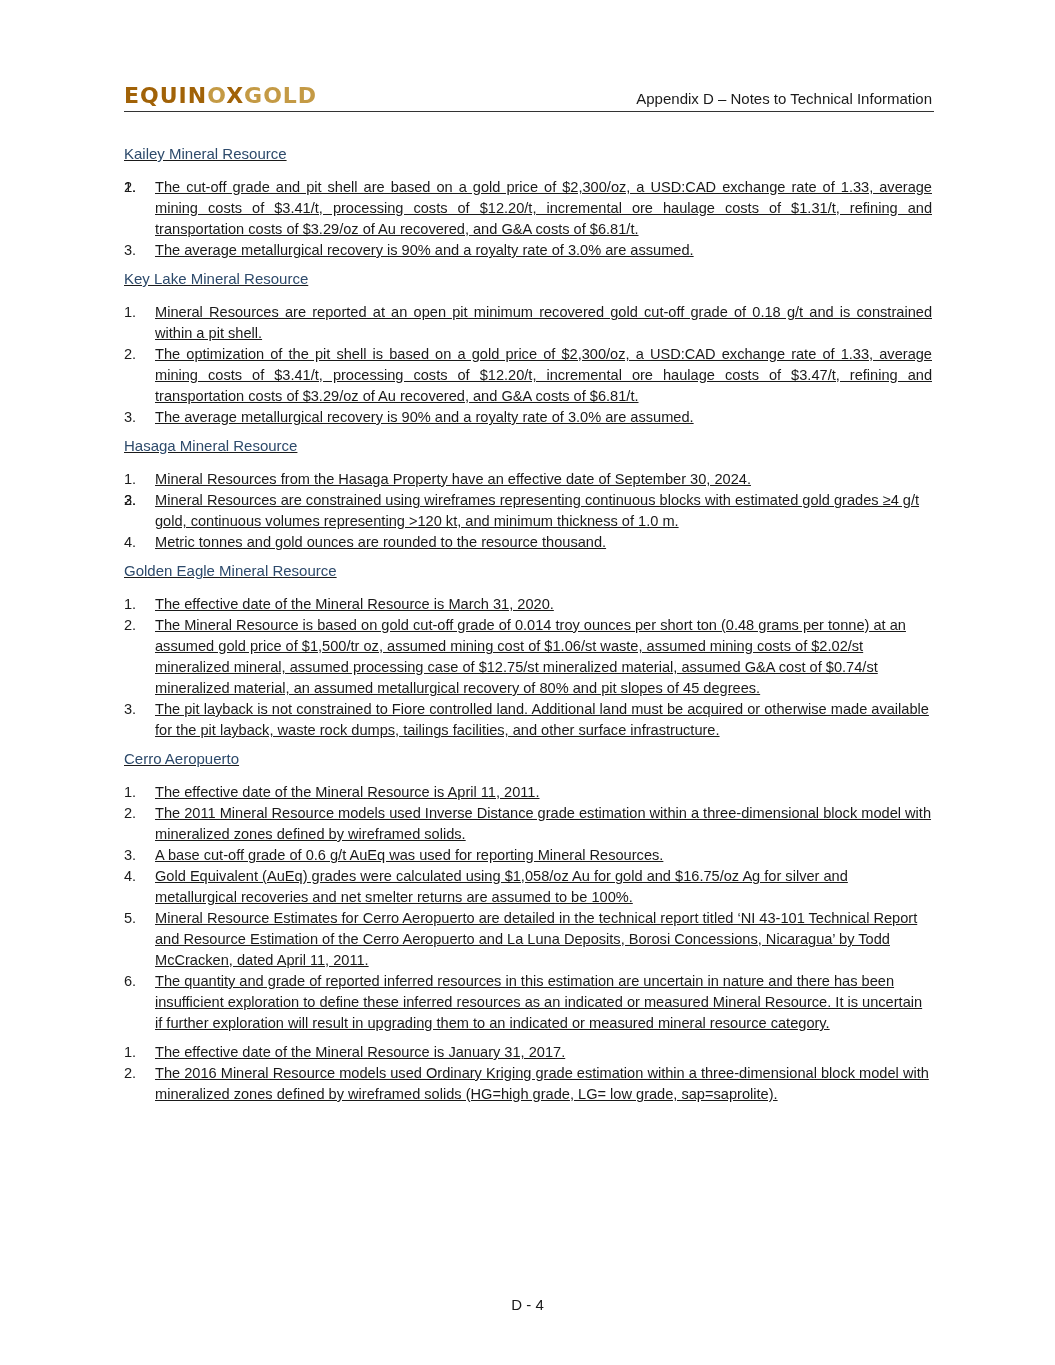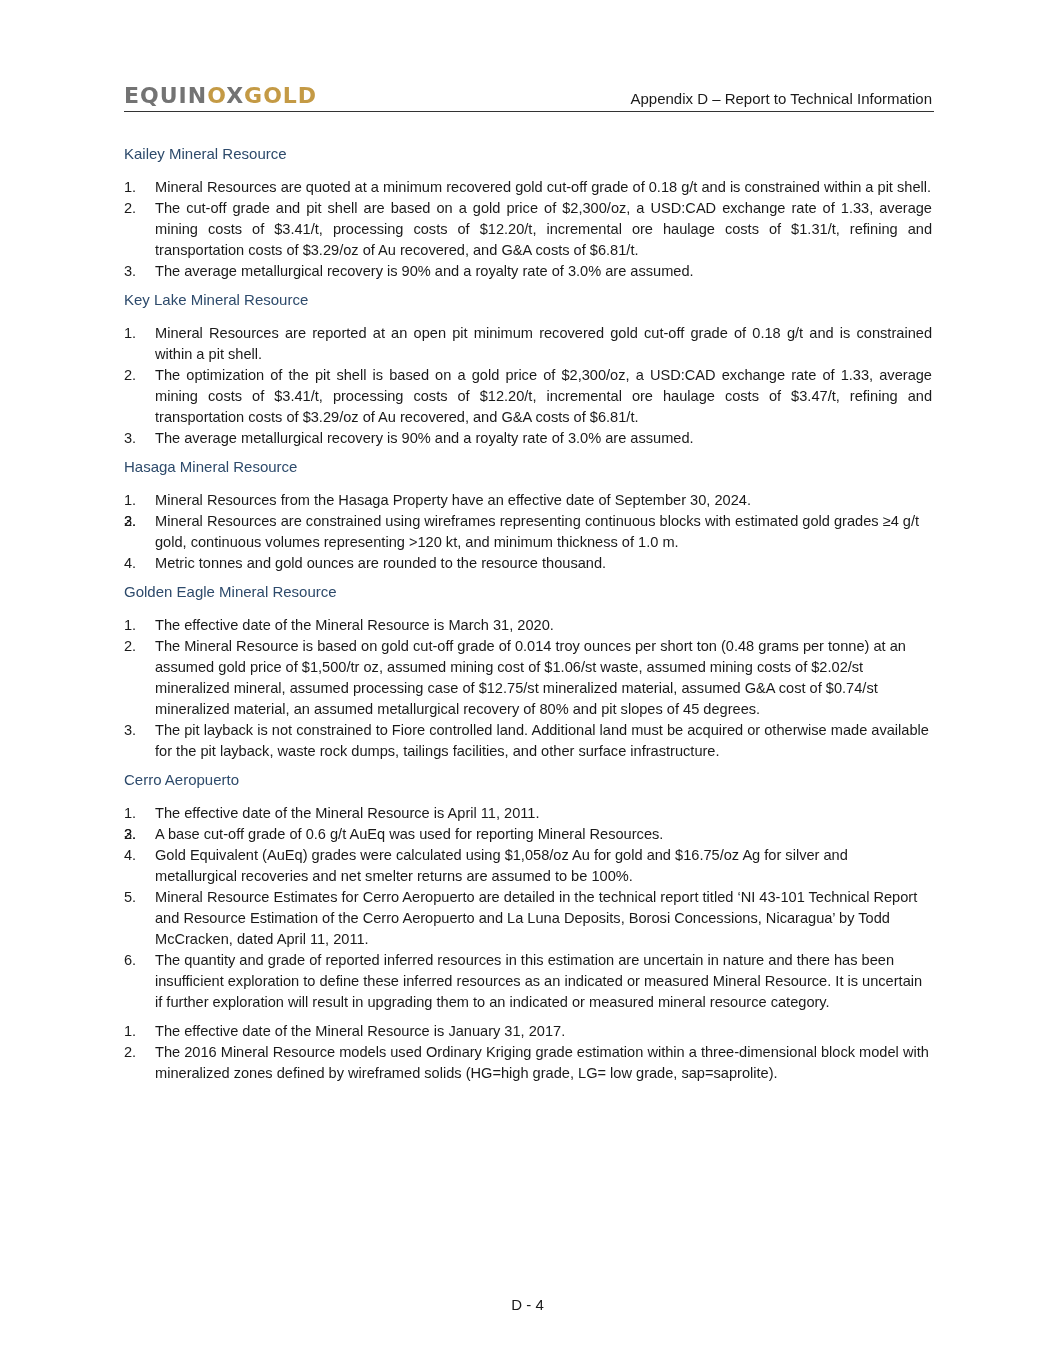--- a/index.html
+++ b/index.html
@@ -2,47 +2,47 @@
 <html><head>
 <meta charset="utf-8">
 <style>
   html, body { margin: 0; padding: 0; background: #ffffff; }
   body { width: 1055px; height: 1365px; position: relative; overflow: hidden;
     font-family: "Liberation Sans", "DejaVu Sans", sans-serif; color: #1a1a1a; }
   .header { position: absolute; left: 124px; top: 84px; width: 810px; height: 27px;
     border-bottom: 1px solid #333333; }
   .logo { position: absolute; left: 0; top: 0; font-family: "DejaVu Sans", sans-serif;
     font-weight: bold; font-size: 22px; letter-spacing: 1px; line-height: 24px; }
-  .logo .navy { color: #737373; }
+  .logo .navy { color: #a16207; }
   .logo .gold { color: #c49a45; }
   .header-title { position: absolute; right: 2px; top: 6px; font-size: 15px; color: #1a1a1a; }
-  .content { position: absolute; left: 124px; top: 144px; width: 808px; }
+  .content { position: absolute; left: 124px; top: 144px; width: 808px; text-decoration: underline; }
   .section-title { color: #2d4a6b; font-size: 15px; margin: 0 0 13px 0; line-height: 20px; }
   ol { list-style: none; margin: 0 0 8px 0; padding: 0; }
   li { position: relative; padding-left: 31px; font-size: 14.6px; line-height: 21px; }
   li .num { position: absolute; left: 0; top: 0; }
   li.justify { text-align: justify; }
   .footer { position: absolute; left: 0; width: 1055px; top: 1296px; text-align: center; font-size: 15px; }
 </style>
 </head>
 <body>
 
 <div class="header">
   <div class="logo">
     <span class="navy">EQUIN</span><span class="gold">O</span><span class="navy">X</span><span class="gold">GOLD</span>
   </div>
-  <div class="header-title">Appendix D – Report to Technical Information</div>
+  <div class="header-title">Appendix D – Notes to Technical Information</div>
 </div>
 
 <div class="content">
 
   <div>
     <div class="section-title">Kailey Mineral Resource</div>
     <ol>
-      <li class="justify"><span class="num">1.</span><span>Mineral Resources are quoted at a minimum recovered gold cut-off grade of 0.18 g/t and is constrained within a pit shell.</span></li>
+      <li class="justify"><span class="num">1.</span></li>
       <li class="justify"><span class="num">2.</span><span>The cut-off grade and pit shell are based on a gold price of $2,300/oz, a USD:CAD exchange rate of 1.33, average mining costs of $3.41/t, processing costs of $12.20/t, incremental ore haulage costs of $1.31/t, refining and transportation costs of $3.29/oz of Au recovered, and G&amp;A costs of $6.81/t.</span></li>
       <li><span class="num">3.</span><span>The average metallurgical recovery is 90% and a royalty rate of 3.0% are assumed.</span></li>
     </ol>
   </div>
 
   <div>
     <div class="section-title">Key Lake Mineral Resource</div>
     <ol>
       <li class="justify"><span class="num">1.</span><span>Mineral Resources are reported at an open pit minimum recovered gold cut-off grade of 0.18 g/t and is constrained within a pit shell.</span></li>
       <li class="justify"><span class="num">2.</span><span>The optimization of the pit shell is based on a gold price of $2,300/oz, a USD:CAD exchange rate of 1.33, average mining costs of $3.41/t, processing costs of $12.20/t, incremental ore haulage costs of $3.47/t, refining and transportation costs of $3.29/oz of Au recovered, and G&amp;A costs of $6.81/t.</span></li>
@@ -66,21 +66,21 @@
       <li><span class="num">1.</span><span>The effective date of the Mineral Resource is March 31, 2020.</span></li>
       <li><span class="num">2.</span><span>The Mineral Resource is based on gold cut-off grade of 0.014 troy ounces per short ton (0.48 grams per tonne) at an assumed gold price of $1,500/tr oz, assumed mining cost of $1.06/st waste, assumed mining costs of $2.02/st mineralized mineral, assumed processing case of $12.75/st mineralized material, assumed G&amp;A cost of $0.74/st mineralized material, an assumed metallurgical recovery of 80% and pit slopes of 45 degrees.</span></li>
       <li><span class="num">3.</span><span>The pit layback is not constrained to Fiore controlled land. Additional land must be acquired or otherwise made available for the pit layback, waste rock dumps, tailings facilities, and other surface infrastructure.</span></li>
     </ol>
   </div>
 
   <div>
     <div class="section-title">Cerro Aeropuerto</div>
     <ol>
       <li><span class="num">1.</span><span>The effective date of the Mineral Resource is April 11, 2011.</span></li>
-      <li><span class="num">2.</span></li>
+      <li><span class="num">2.</span><span>The 2011 Mineral Resource models used Inverse Distance grade estimation within a three-dimensional block model with mineralized zones defined by wireframed solids.</span></li>
       <li><span class="num">3.</span><span>A base cut-off grade of 0.6 g/t AuEq was used for reporting Mineral Resources.</span></li>
       <li><span class="num">4.</span><span>Gold Equivalent (AuEq) grades were calculated using $1,058/oz Au for gold and $16.75/oz Ag for silver and metallurgical recoveries and net smelter returns are assumed to be 100%.</span></li>
       <li><span class="num">5.</span><span>Mineral Resource Estimates for Cerro Aeropuerto are detailed in the technical report titled ‘NI 43-101 Technical Report and Resource Estimation of the Cerro Aeropuerto and La Luna Deposits, Borosi Concessions, Nicaragua’ by Todd McCracken, dated April 11, 2011.</span></li>
       <li><span class="num">6.</span><span>The quantity and grade of reported inferred resources in this estimation are uncertain in nature and there has been insufficient exploration to define these inferred resources as an indicated or measured Mineral Resource. It is uncertain if further exploration will result in upgrading them to an indicated or measured mineral resource category.</span></li>
     </ol>
   </div>
 
   <div>
     <ol>
       <li><span class="num">1.</span><span>The effective date of the Mineral Resource is January 31, 2017.</span></li>

